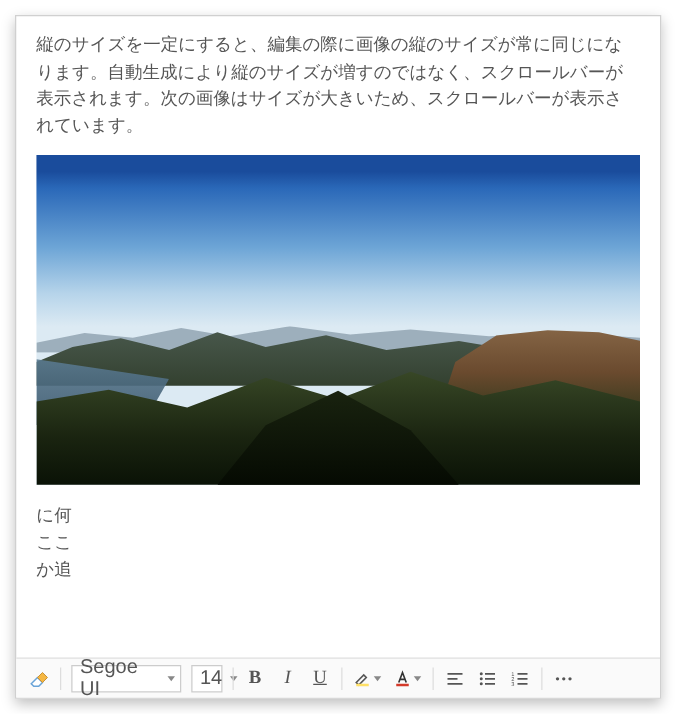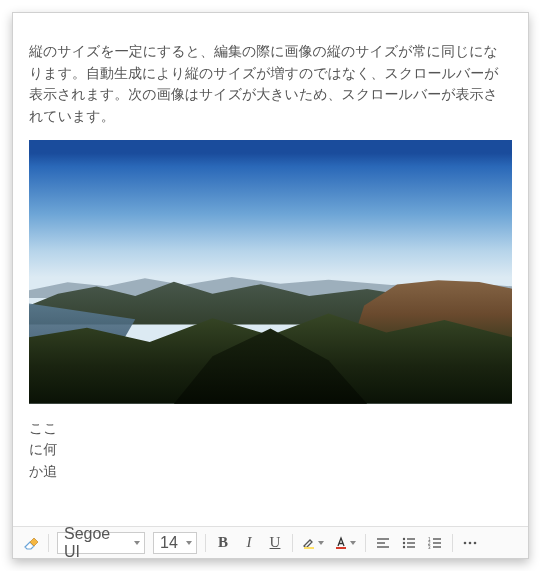--- a/index.html
+++ b/index.html
@@ -20,21 +20,21 @@
   }
   .content-area {
     height: 513px;
     overflow-y: scroll;
     padding: 12px 16px 8px 16px;
     line-height: 1.55;
   }
   .content-area::-webkit-scrollbar { width: 17px; }
   .content-area::-webkit-scrollbar-track { background: #f0f0f0; }
   .content-area::-webkit-scrollbar-thumb { background: #c9c9c9; }
-  .content-area p { margin: 16px 0 12px 0; }
+  .content-area p { margin: 0 0 12px 0; }
   .landscape {
     width: 100%;
     height: 264px;
     margin: 4px 0 14px 0;
     position: relative;
     overflow: hidden;
   }
   .sky {
     position: absolute; inset: 0;
     background: linear-gradient(to bottom,
@@ -104,21 +104,21 @@
     background: #fff;
     display: inline-flex;
     align-items: center;
     padding: 0 4px 0 6px;
     margin: 0 3px;
     font-size: 16px;
     color: #555;
     gap: 6px;
   }
   .combo.font { width: 88px; }
-  .combo.size { width: 44px; }
+  .combo.size { width: 25px; }
   .caret {
     width: 0; height: 0;
     border-left: 3px solid transparent;
     border-right: 3px solid transparent;
     border-top: 4px solid #888;
     margin-left: auto;
   }
   .mini-caret {
     width: 0; height: 0;
     border-left: 3px solid transparent;
@@ -146,22 +146,22 @@
       <div class="far-range"></div>
       <div class="mid-range"></div>
       <div class="water"></div>
       <div class="cliff-right"></div>
       <div class="fore-green"></div>
       <div class="dark-ridge"></div>
     </div>
 
 
     <div class="short-lines">
+      <div>に何</div>
       <div>ここ</div>
-      <div>に何</div>
       <div>か追</div>
 
     </div>
   </div>
 
   <div class="toolbar">
 
     <div class="tb-btn">
       <span>
         <svg width="16" height="14" viewBox="0 0 16 14">

